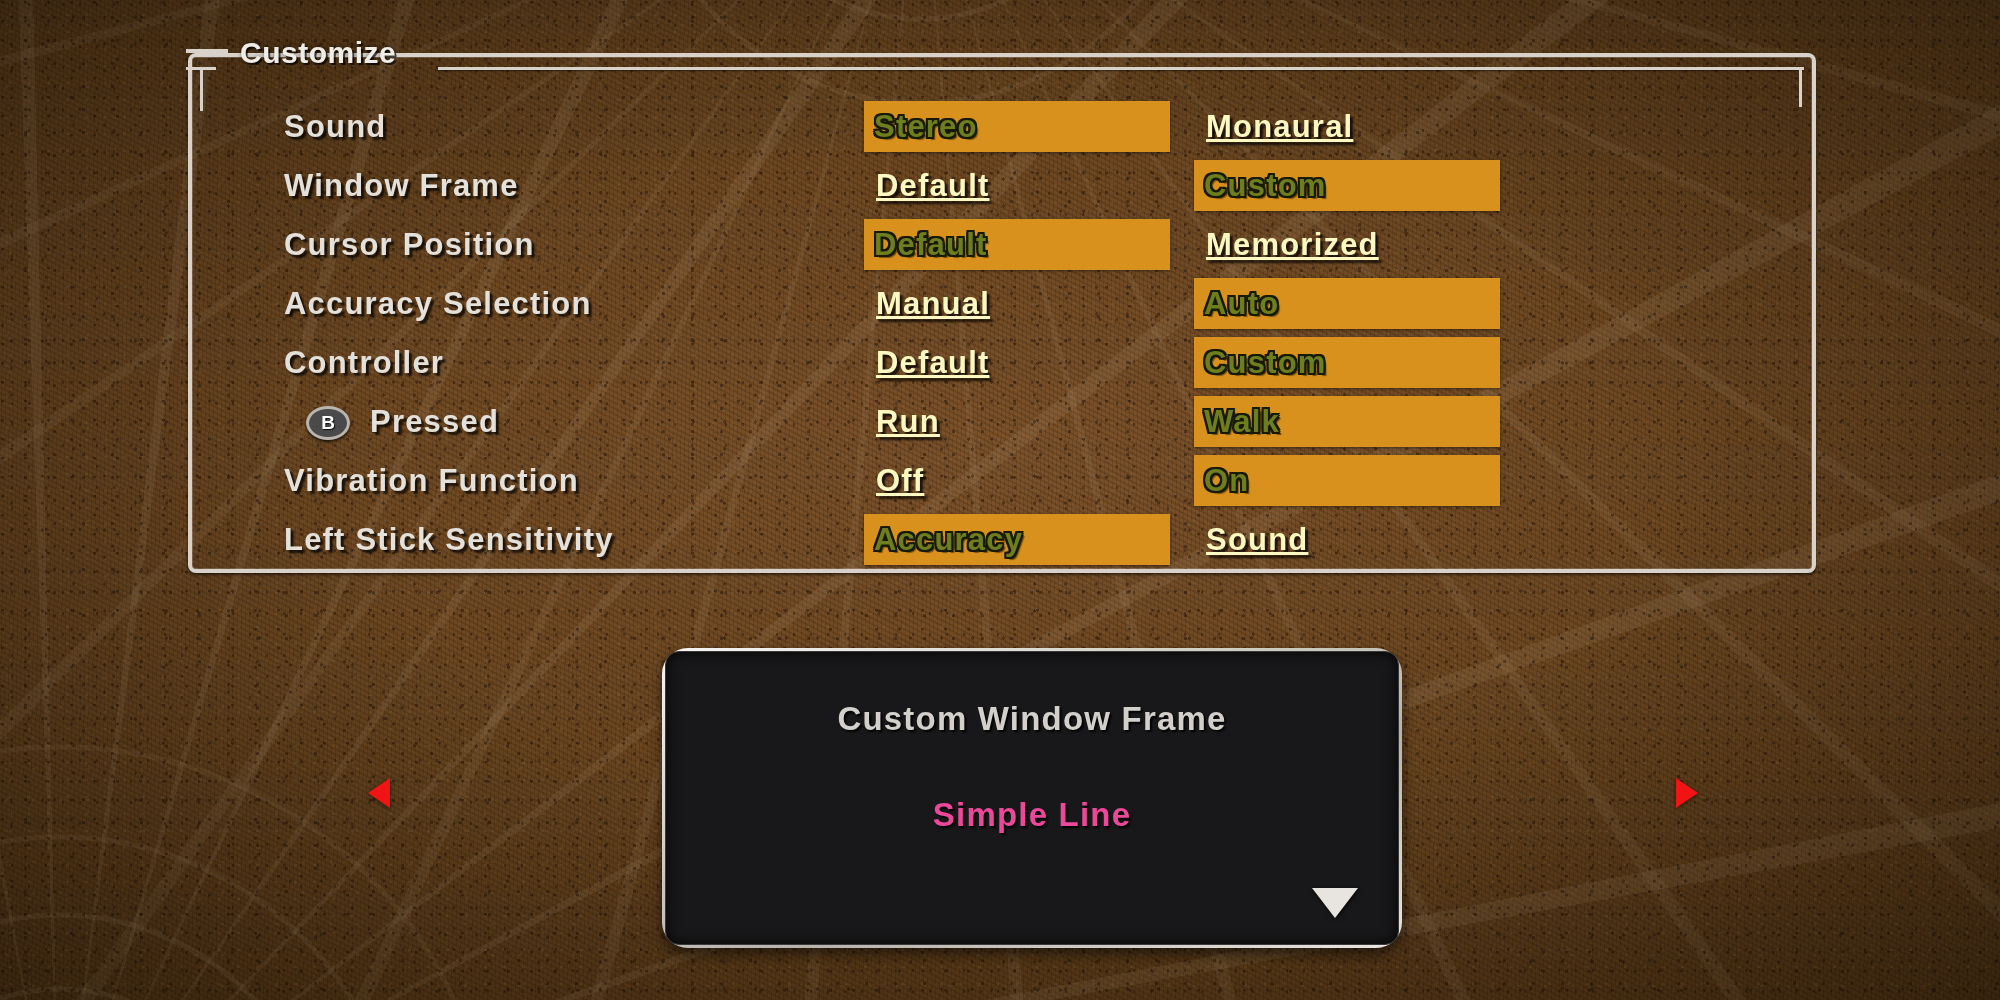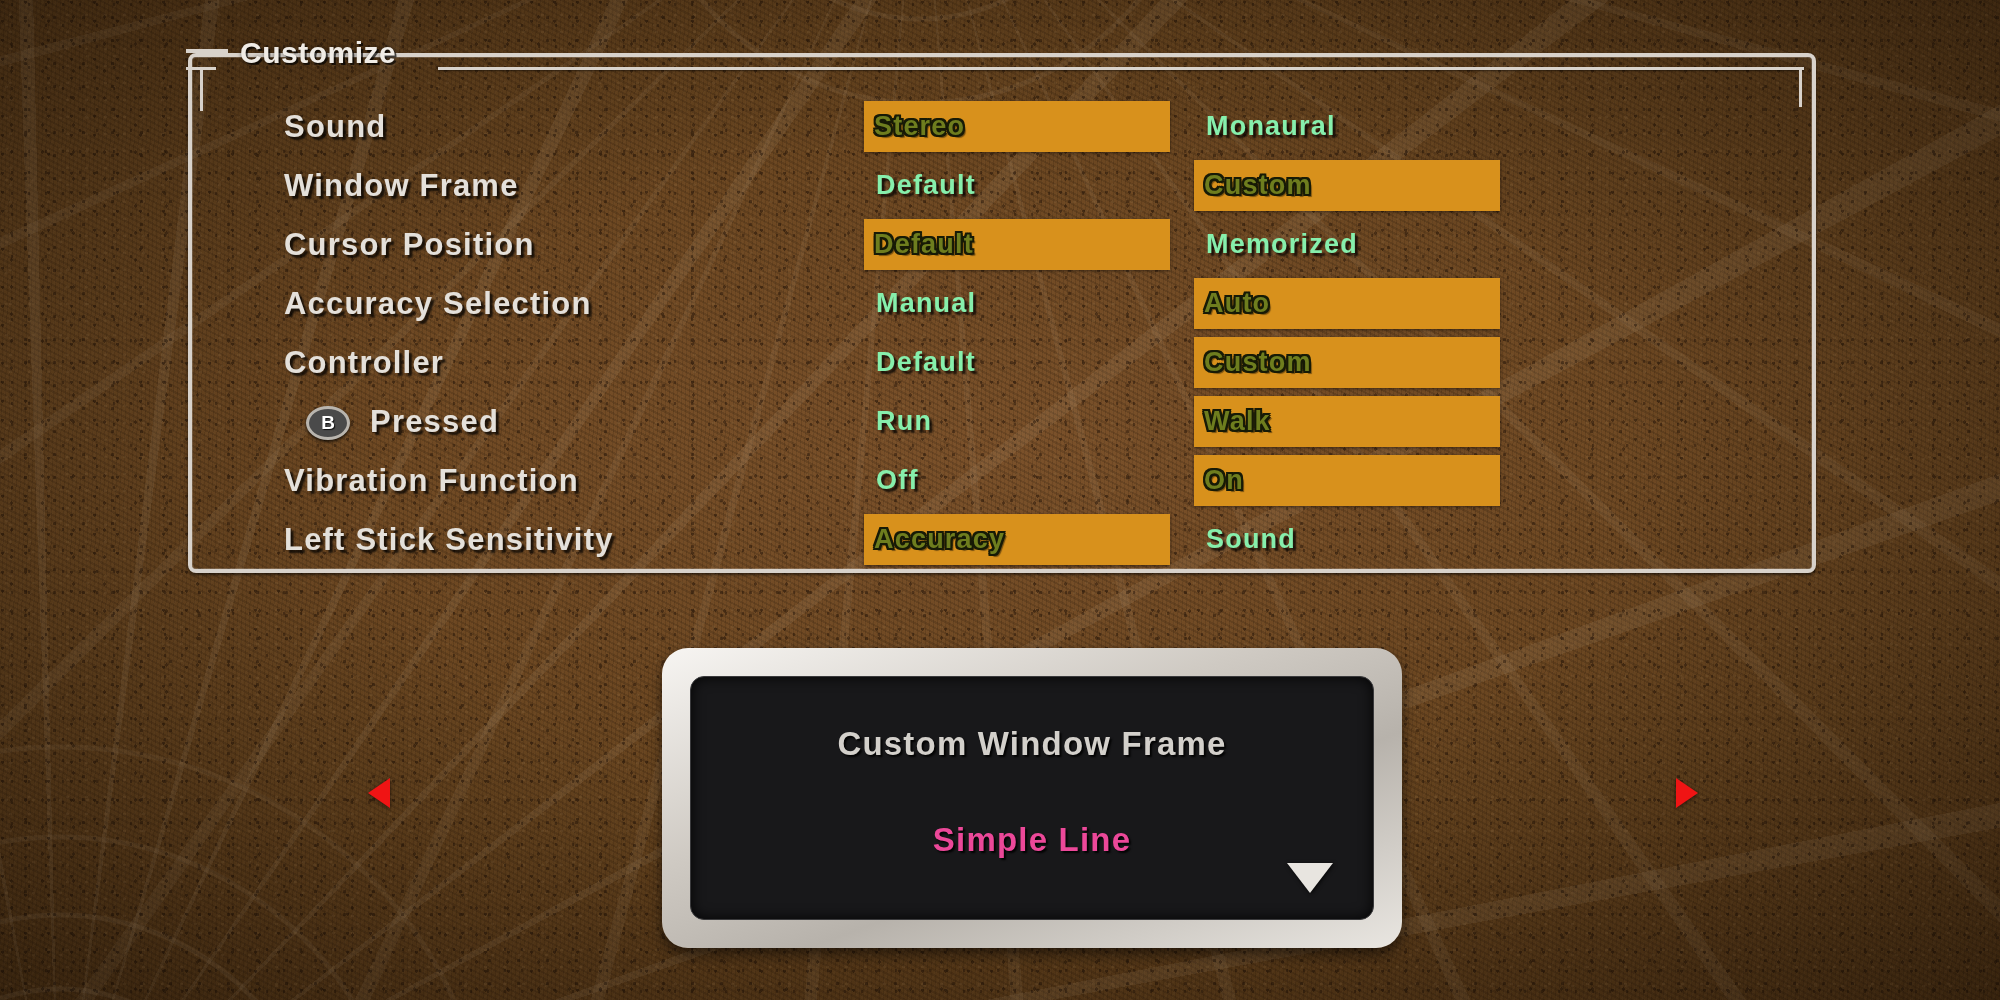--- a/index.html
+++ b/index.html
@@ -151,32 +151,33 @@
     position:absolute;
     left:676px; right:16px; top:0; bottom:0;
   }
   .opt-choice{
     position:absolute;
     top:4px;
     height:51px;
     display:flex;
     align-items:center;
     padding-left:10px;
-    font-size:27px;
+    font-size:31px;
     font-weight:700;
     letter-spacing:1.2px;
     white-space:nowrap;
   }
   .opt-choice.slot-a{ left:0px;   width:306px; }
   .opt-choice.slot-b{ left:330px; width:306px; }
 
   .opt-choice.unsel{
-    color:#86efac;
+    color:#fef9c3;
     text-shadow:3px 3px 2px rgba(0,0,0,.75);
     padding-left:12px;
+    text-decoration:underline;
   }
   .opt-choice.sel{
     background:#d8911c;
     color:#6e7d1e;
     text-shadow:
       -2px -2px 0 #171a06, 2px -2px 0 #171a06,
       -2px  2px 0 #171a06, 2px  2px 0 #171a06,
       0 -2px 0 #171a06, 0 2px 0 #171a06,
       -2px 0 0 #171a06, 2px 0 0 #171a06,
       3px 3px 1px rgba(0,0,0,.45);
@@ -201,21 +202,21 @@
     border-left:22px solid #f01414;
   }
 
   
   #description-dialog{
     position:absolute;
     left:662px; top:648px;
     width:740px; height:300px;
     border-radius:26px;
     background:linear-gradient(160deg,#f7f5f2 0%,#cfcac3 38%,#b7b2ab 62%,#e9e6e1 100%);
-    padding:28px;
+    padding:3px;
     box-shadow:0 6px 14px rgba(0,0,0,.55);
   }
   #dialog-inner{
     position:relative;
     width:100%; height:100%;
     border-radius:14px;
     background:#18181a;
     border:1px solid #3a3a3c;
     box-shadow:inset 0 0 14px rgba(0,0,0,.9);
     overflow:hidden;

